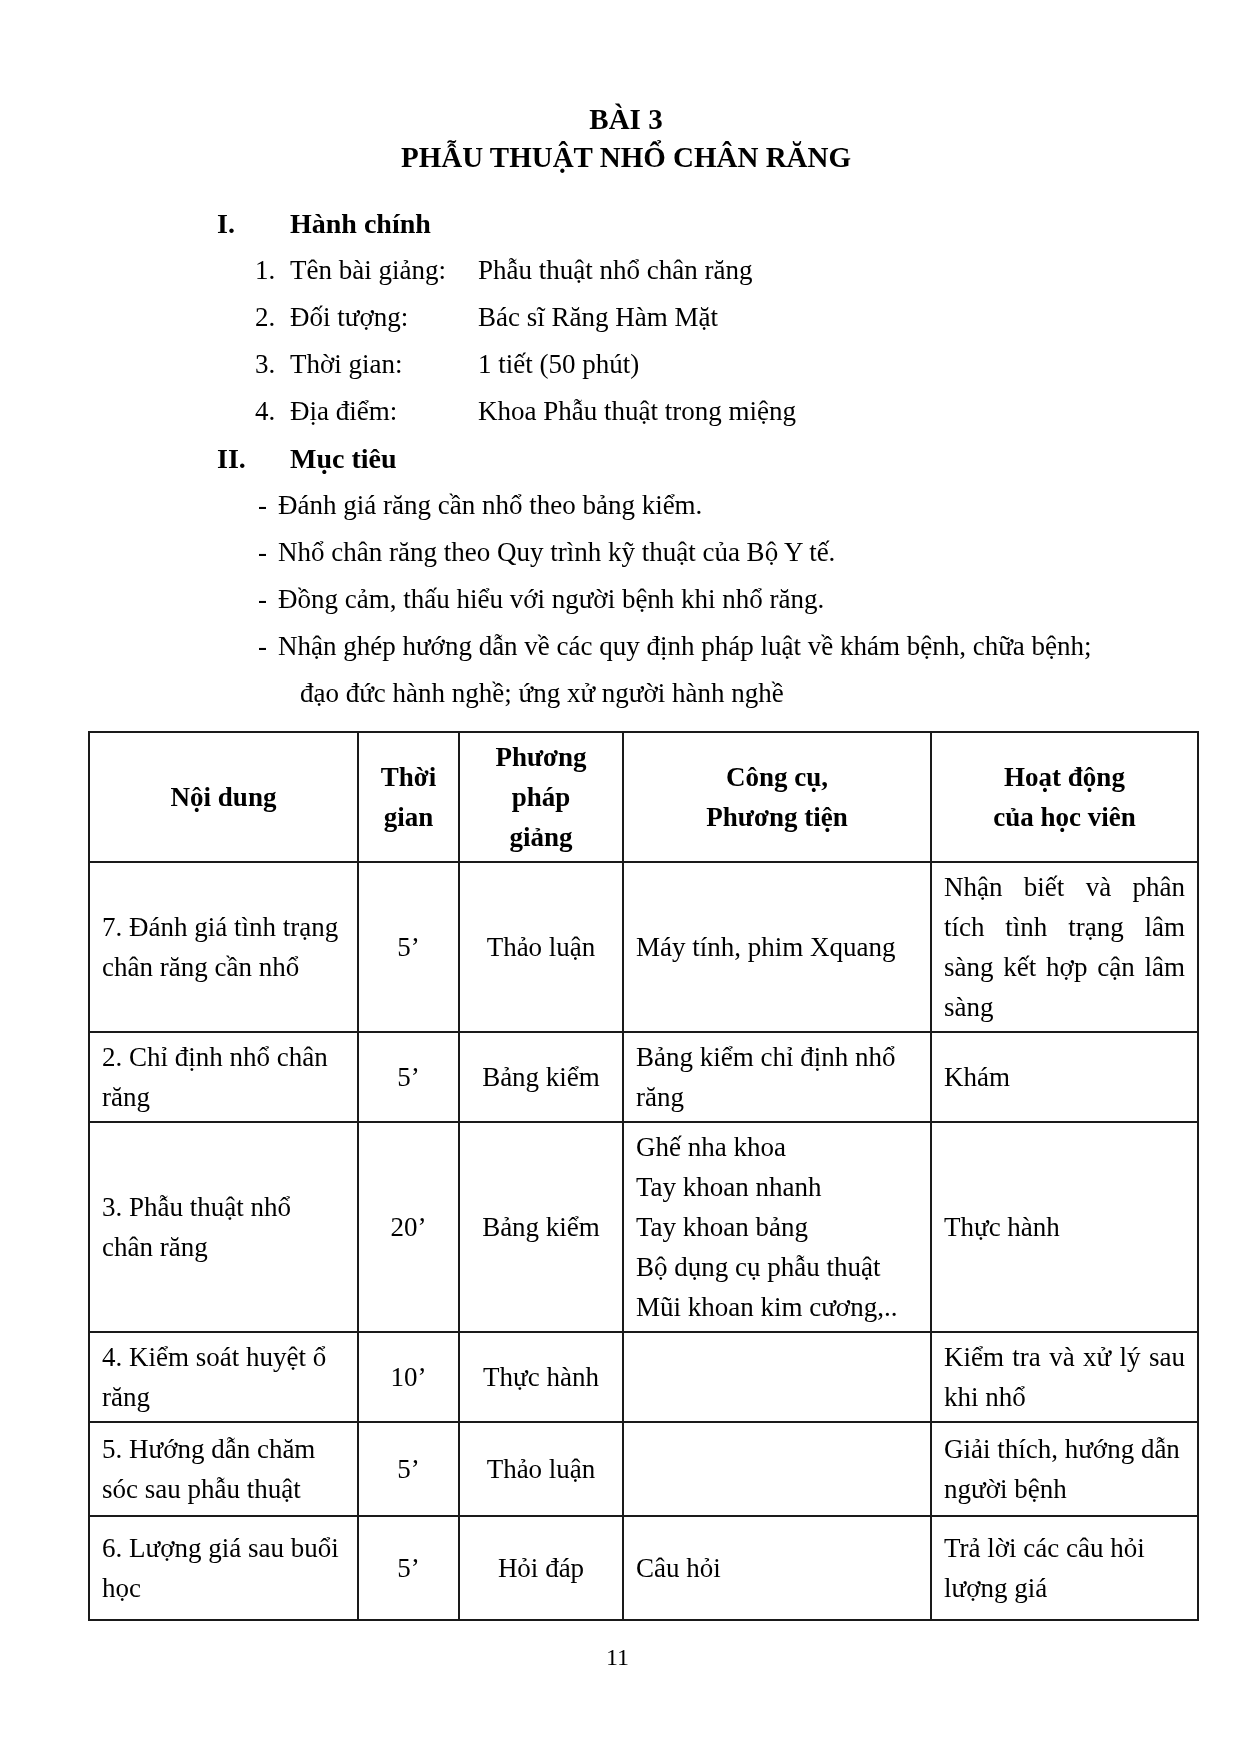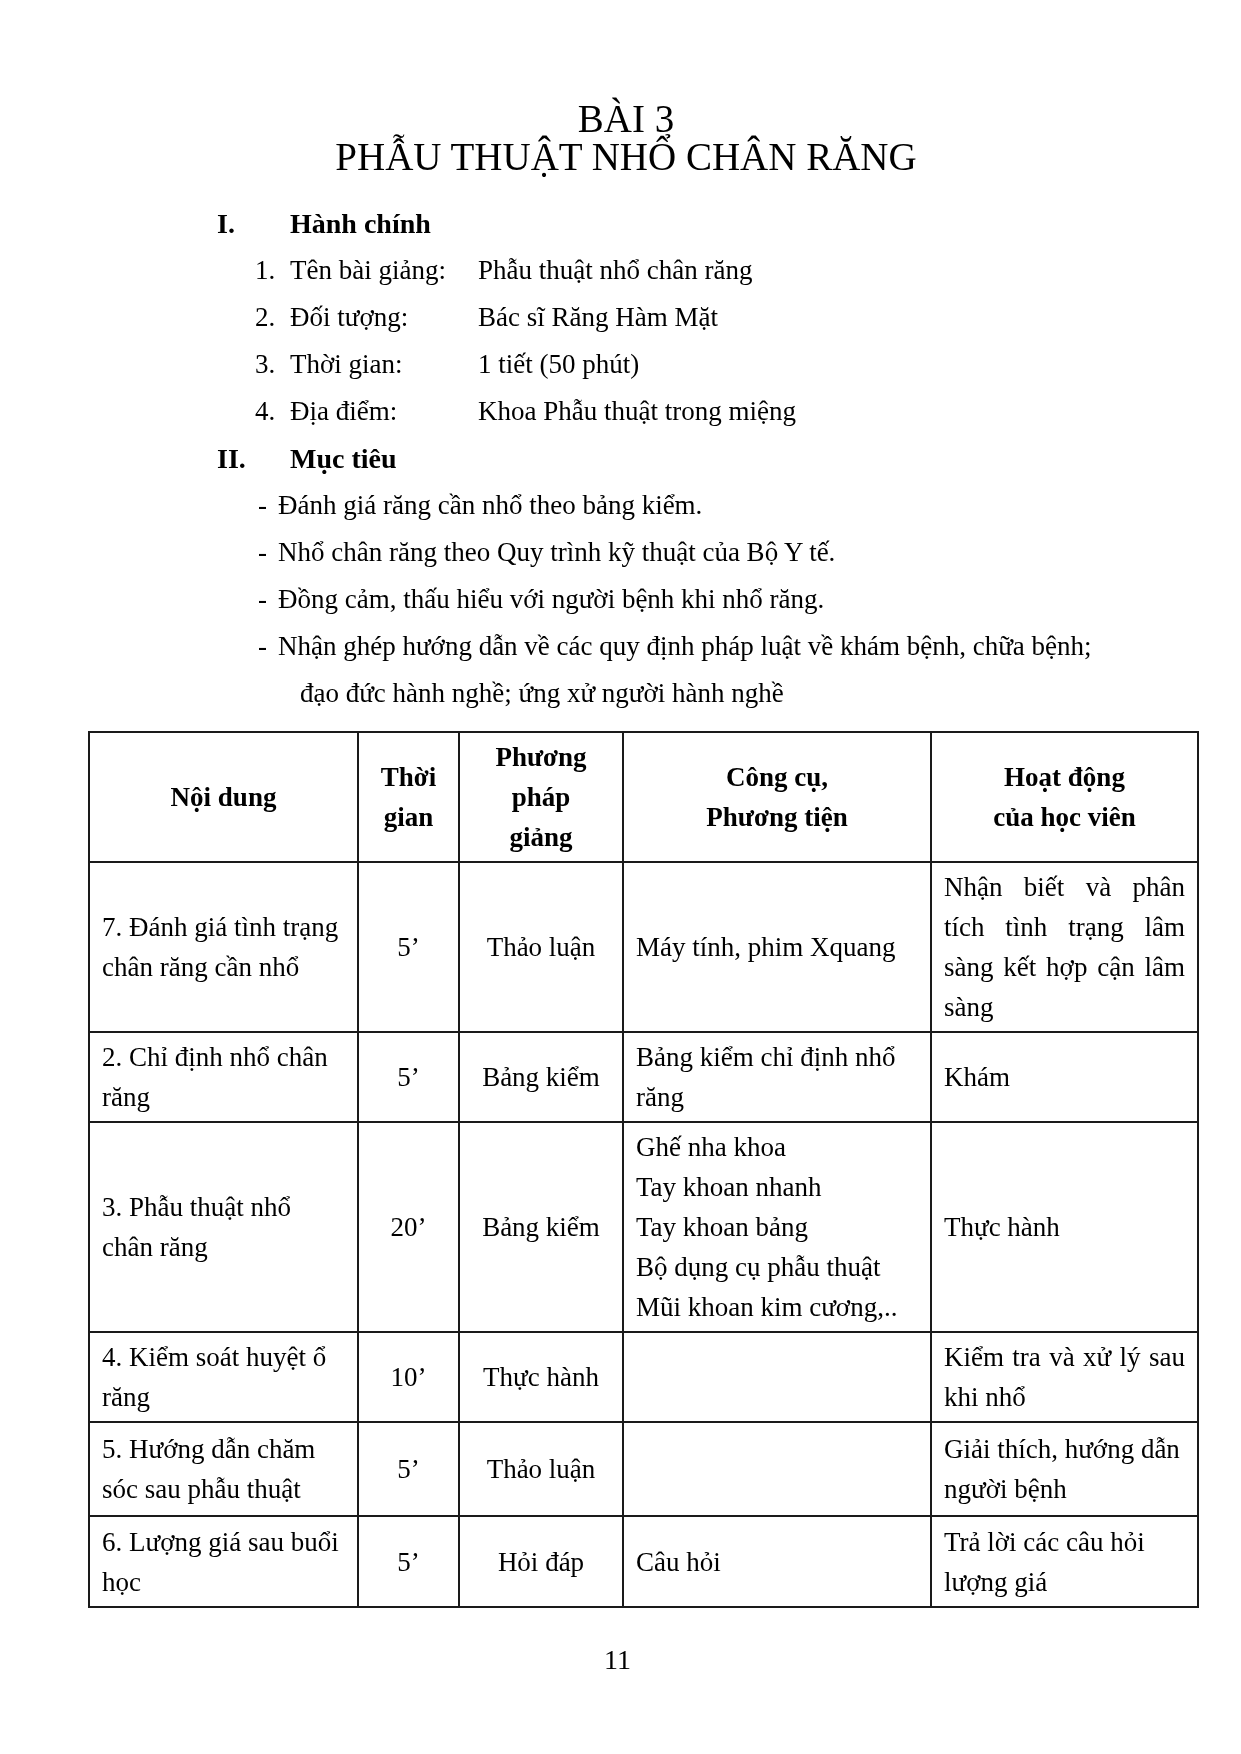--- a/index.html
+++ b/index.html
@@ -12,22 +12,22 @@
     font-size: 27px;
     position: relative;
     overflow: hidden;
   }
   .page { position: relative; width: 1241px; height: 1754px; }
 
   
   .title-block {
     padding-top: 100px;
     text-align: center;
-    font-weight: normal;
-    font-size: 39px;
+    font-weight: bold;
+    font-size: 29px;
     line-height: 38px;
     margin-left: 11px;
   }
 
   
   .content { margin-top: 24px; }
   .sec-heading {
     display: flex;
     font-weight: bold;
     font-size: 28px;
@@ -62,21 +62,21 @@
   }
   table.schedule th { font-weight: bold; text-align: center; }
   td.center { text-align: center; }
   td.justify { text-align: justify; }
 
   .page-number {
     position: absolute;
     left: 0; right: 6px;
     top: 1644px;
     text-align: center;
-    font-size: 28px;
+    font-size: 24px;
   }
 </style>
 </head>
 <body>
 
 <div class="page">
 
   <div class="title-block">
     <div>BÀI 3</div>
     <div>PHẪU THUẬT NHỔ CHÂN RĂNG</div>
@@ -189,21 +189,21 @@
           <td></td>
           <td class="justify">Kiểm tra và xử lý sau khi nhổ</td>
         </tr>
         <tr style="height:94px">
           <td>5. Hướng dẫn chăm sóc sau phẫu thuật</td>
           <td class="center">5’</td>
           <td class="center">Thảo luận</td>
           <td></td>
           <td>Giải thích, hướng dẫn người bệnh</td>
         </tr>
-        <tr style="height:91px">
+        <tr style="height:104px">
           <td>6. Lượng giá sau buổi học</td>
           <td class="center">5’</td>
           <td class="center">Hỏi đáp</td>
           <td>Câu hỏi</td>
           <td>Trả lời các câu hỏi lượng giá</td>
         </tr>
       </tbody>
     </table>
 
   </div>

